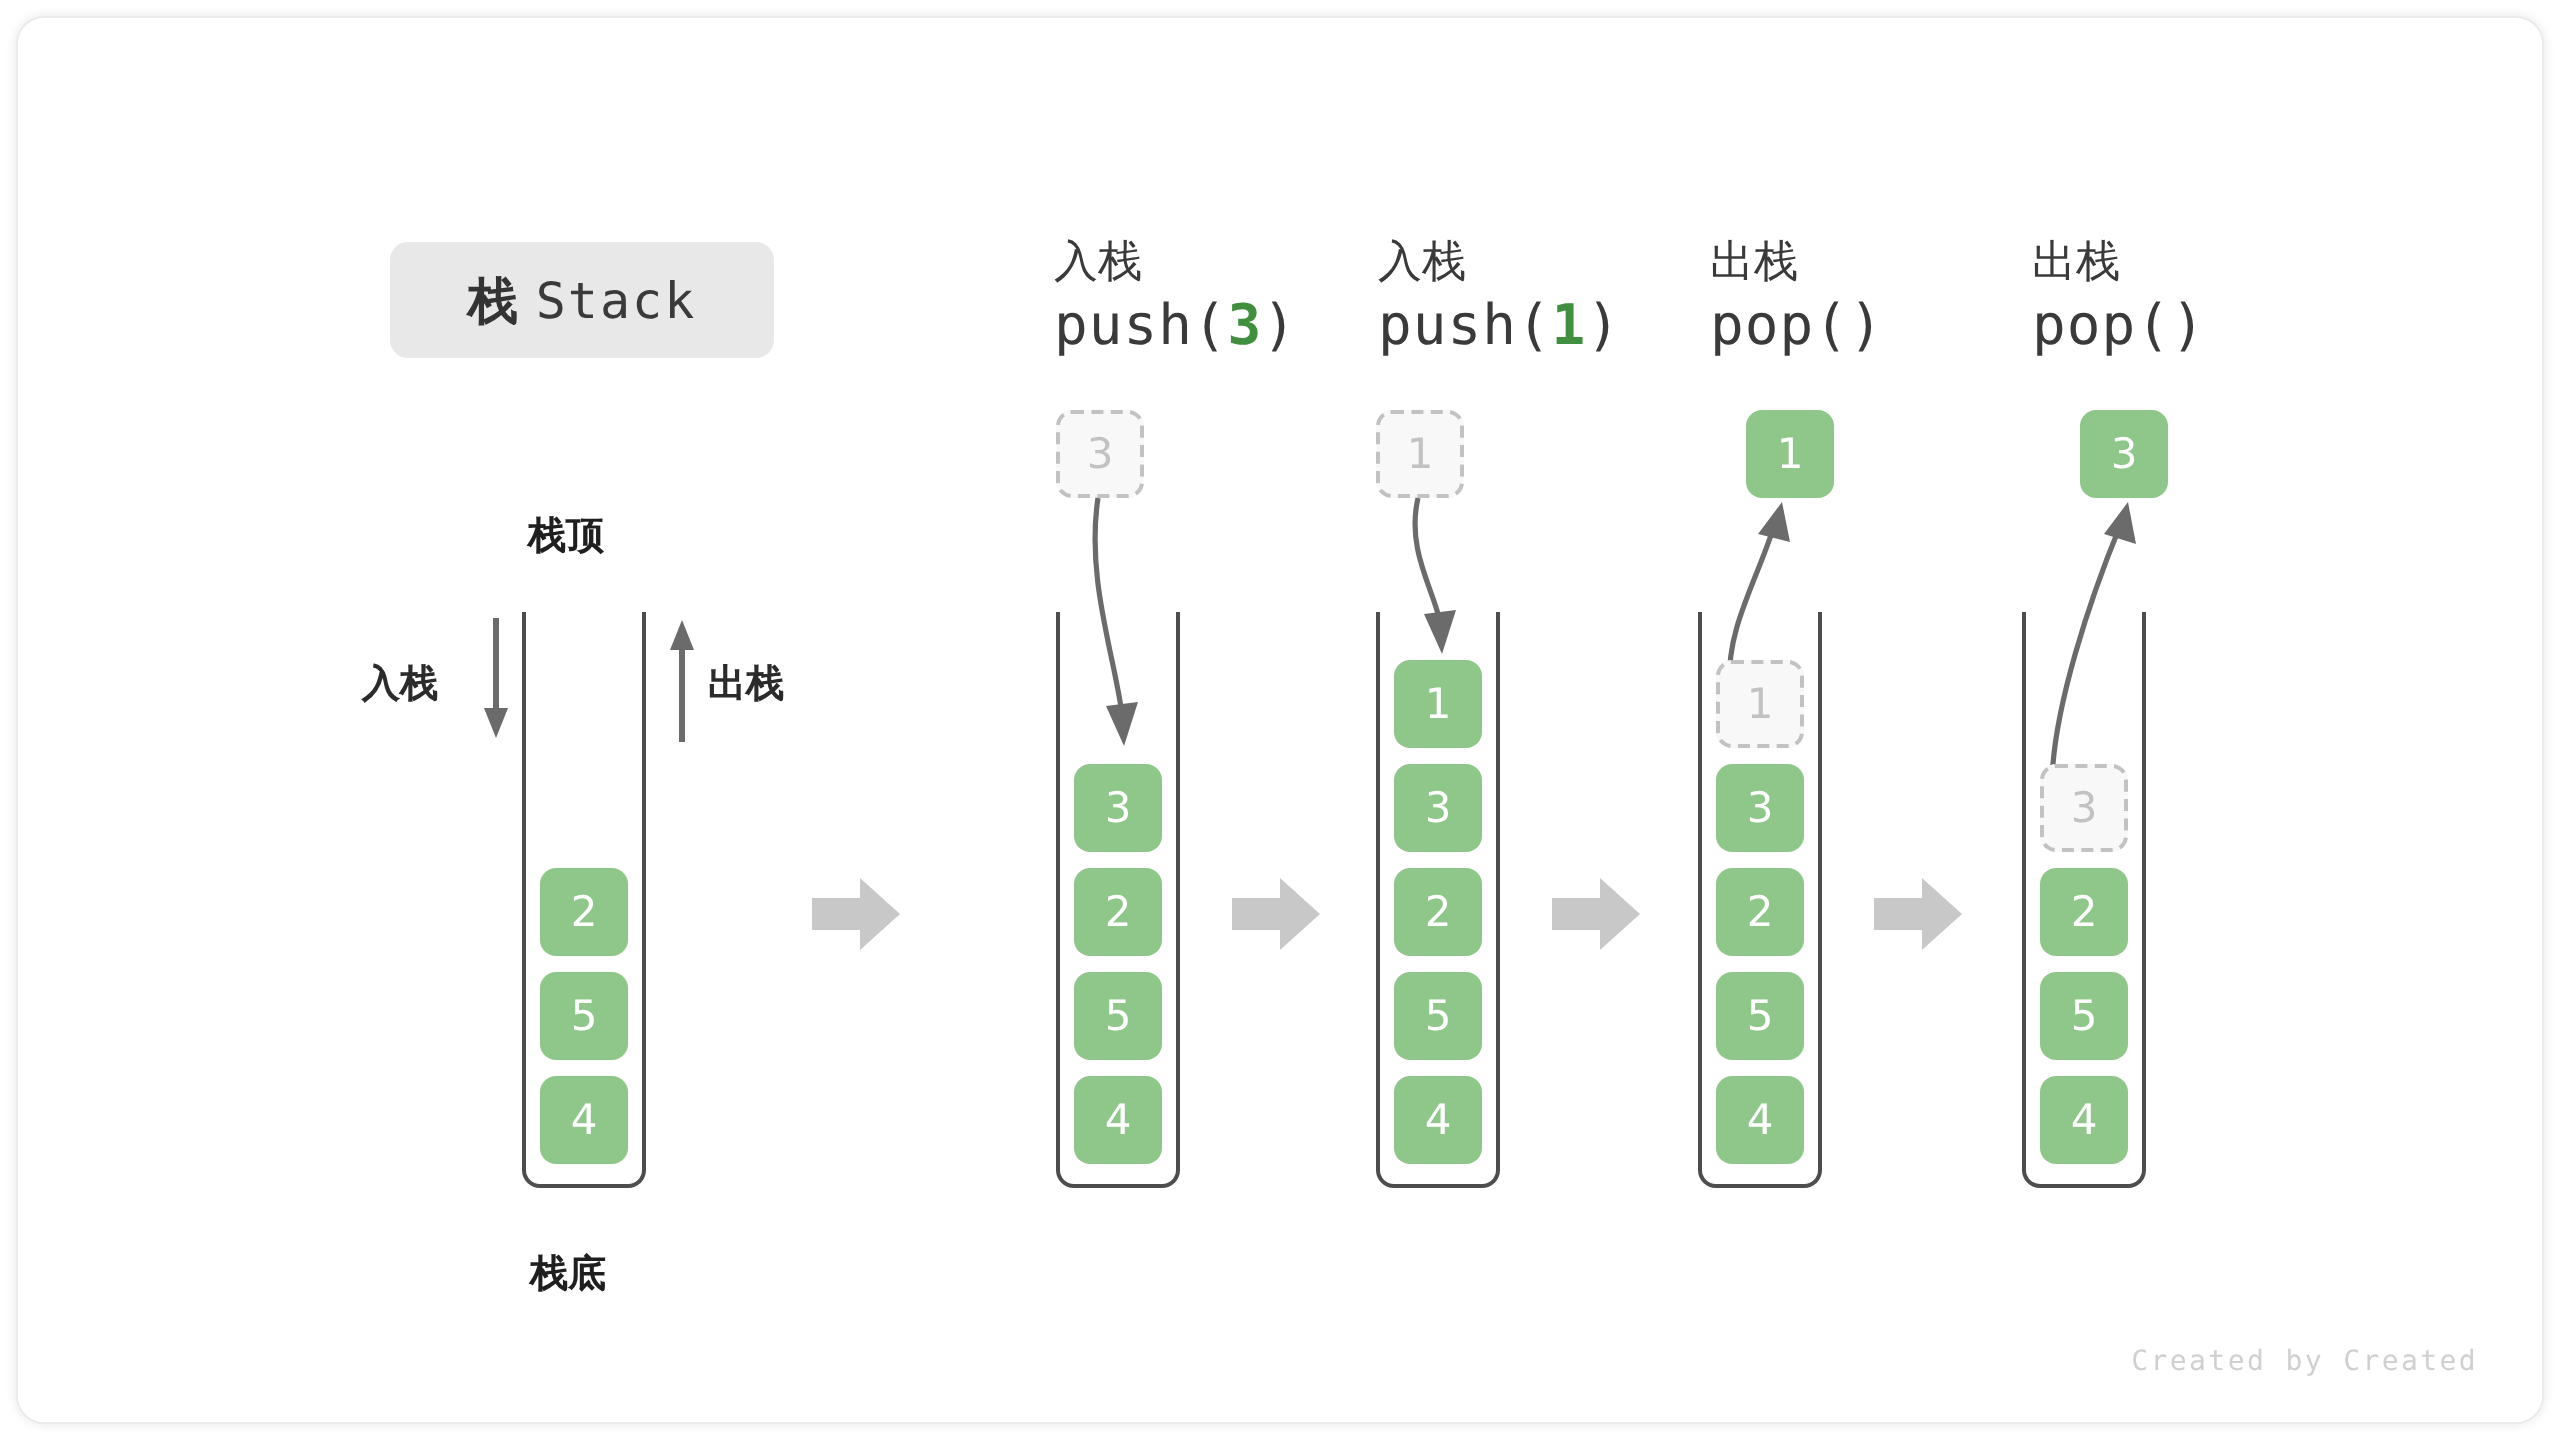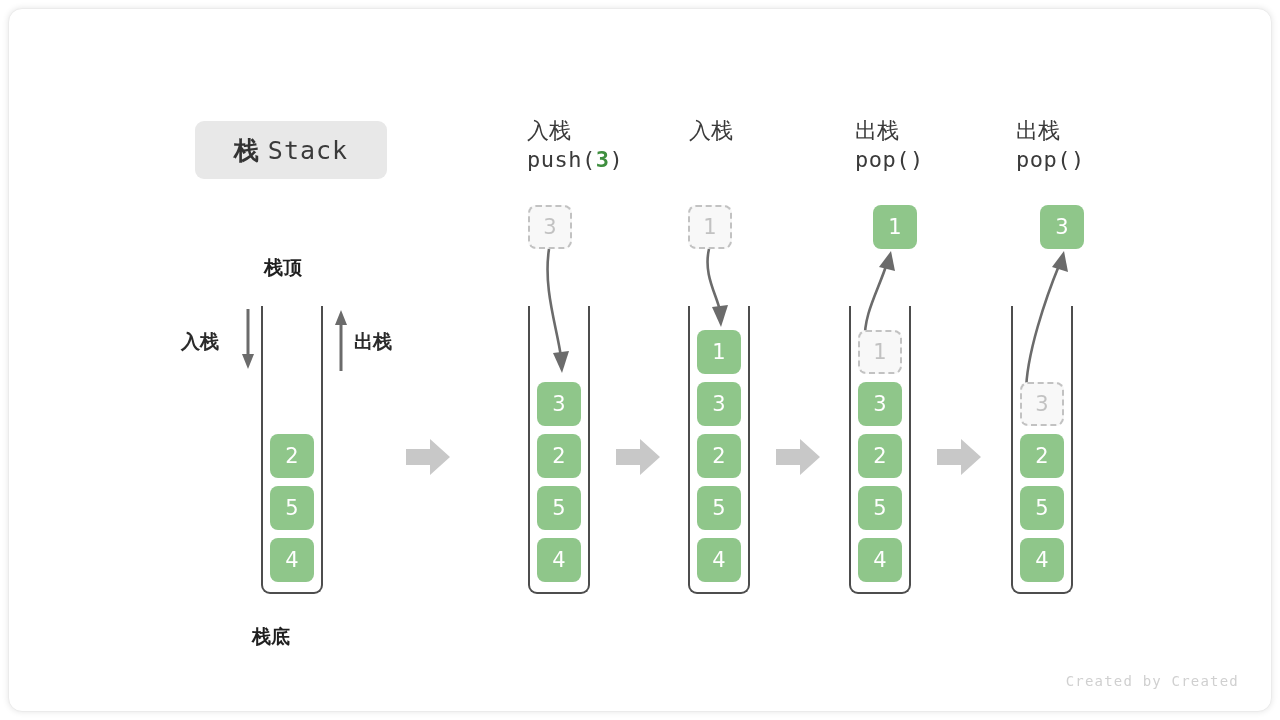--- a/index.html
+++ b/index.html
@@ -65,21 +65,21 @@
     line-height: 1.32;
   }
   .col-head .cn {
     font-family: "Liberation Sans", sans-serif;
     font-size: 22px;
     color: #3a3a3a;
     display: block;
   }
   .col-head .code {
     font-family: "DejaVu Sans Mono", monospace;
-    font-size: 22px;
+    font-size: 28px;
     color: #3a3a3a;
     display: block;
     letter-spacing: 0.5px;
     white-space: pre;
   }
   .col-head .code .arg { color: #3f8f3f; font-weight: bold; }
 
   
   .stack-box {
     width: 62px;
@@ -192,21 +192,21 @@
   <div class="abs stack-box" style="left:252px; top:297px;">
     <div class="wall-l"></div>
     <div class="wall-r"></div>
     <div class="floor"></div>
   </div>
 
   <div class="abs cell filled" style="left:261px; top:425px;">2</div>
   <div class="abs cell filled" style="left:261px; top:477px;">5</div>
   <div class="abs cell filled" style="left:261px; top:529px;">4</div>
 
-  <div class="abs cap-label" style="left:243px; top:615px;">栈底</div>
+  <div class="abs cap-label" style="left:256px; top:615px;">栈底</div>
 
   <div class="abs step-arrow" style="left:397px; top:428px;">
     <svg width="44" height="40" viewBox="0 0 44 40">
       <polygon points="0,12 24,12 24,2 44,20 24,38 24,28 0,28" fill="#c8c8c8"></polygon>
     </svg>
   </div>
 
   <div class="abs col-head" style="left:518px; top:107px;">
     <span class="cn">入栈</span>
     <span class="code"><span>push(</span><span class="arg">3</span><span>)</span></span>
@@ -230,20 +230,21 @@
   <div class="abs cell filled" style="left:528px; top:529px;">4</div>
 
   <div class="abs step-arrow" style="left:607px; top:428px;">
     <svg width="44" height="40" viewBox="0 0 44 40">
       <polygon points="0,12 24,12 24,2 44,20 24,38 24,28 0,28" fill="#c8c8c8"></polygon>
     </svg>
   </div>
 
   <div class="abs col-head" style="left:680px; top:107px;">
     <span class="cn">入栈</span>
+    <span class="code"><span>push(</span><span class="arg">1</span><span>)</span></span>
   </div>
 
   <div class="abs cell ghost" style="left:679px; top:196px;">1</div>
   <svg class="abs" style="left:688px; top:240px;" width="44" height="84">
     <path d="M 12 0 C 6 26 20 46 23 62" stroke="#6b6b6b" stroke-width="2.6" fill="none"></path>
     <polygon points="24,78 15,58 31,56" fill="#6b6b6b"></polygon>
   </svg>
 
   <div class="abs stack-box" style="left:679px; top:297px;">
     <div class="wall-l"></div>

